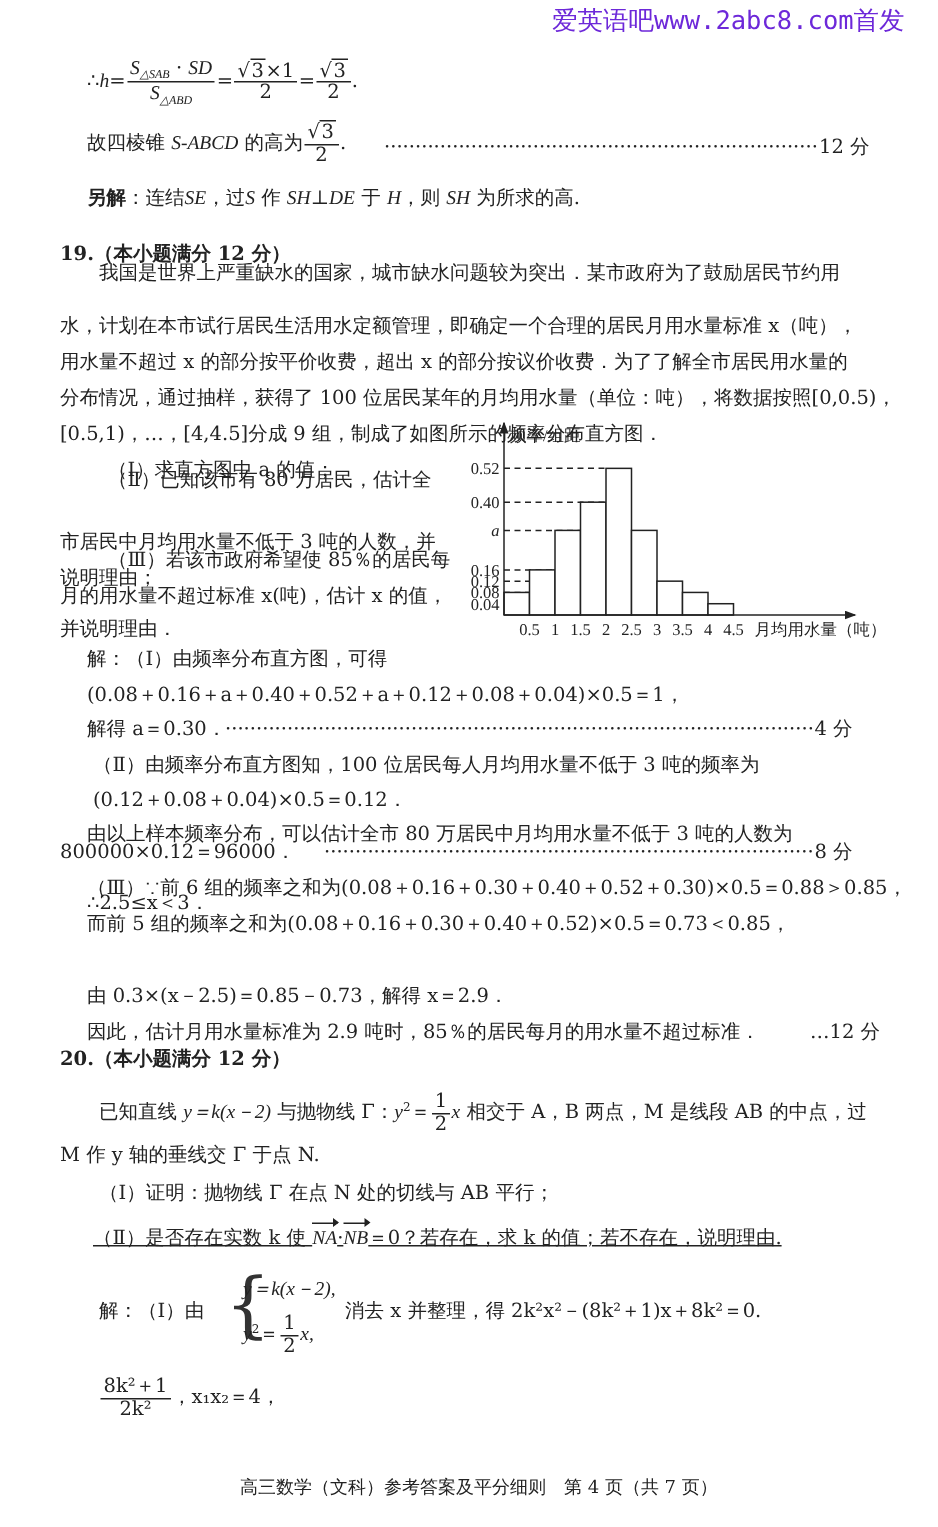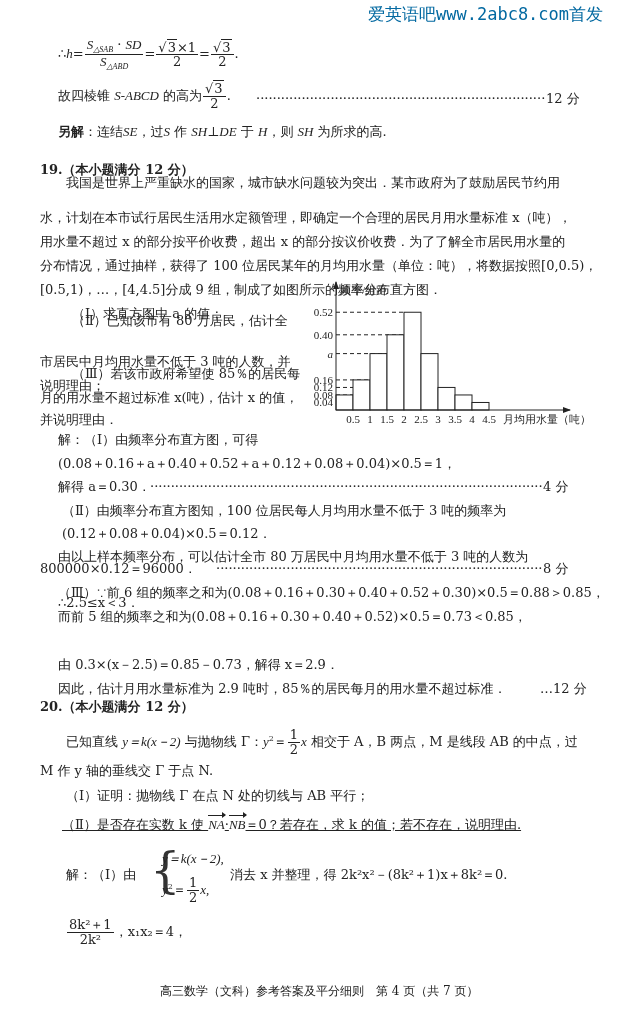--- a/index.html
+++ b/index.html
@@ -6,21 +6,21 @@
   body{width:625px;height:1018px;position:relative;overflow:hidden;
        font-family:"DejaVu Serif","Liberation Serif",serif;color:#222;font-size:13px;}
   .abs{position:absolute;white-space:nowrap;line-height:1;}
   .i{font-style:italic;font-family:"Liberation Serif",serif;}
   .b{font-weight:bold;}
   .frac{display:inline-block;vertical-align:middle;text-align:center;line-height:1.05;margin:0 1px;}
   .frac .num{display:block;border-bottom:1px solid #222;padding:0 2px;}
   .frac .den{display:block;padding:0 2px;}
   .sqrt{display:inline-block;}
   .sqrt .rad{border-top:1px solid #222;padding:0 1px;}
-  .wm{color:#0369a1;font-size:17px;font-family:"DejaVu Sans Mono","Liberation Mono",monospace;}
+  .wm{color:#6d28d9;font-size:17px;font-family:"DejaVu Sans Mono","Liberation Mono",monospace;}
   .dots{letter-spacing:0;}
   .sub{font-size:8px;vertical-align:-3px;}
   .sup{font-size:8px;vertical-align:5px;}
   .vec{position:relative;display:inline-block;}
   .vec::before{content:"";position:absolute;left:0;right:0;top:-3px;border-top:1px solid #222;}
   .vec::after{content:"";position:absolute;right:-1px;top:-6px;border-left:4px solid #222;border-top:3px solid transparent;border-bottom:3px solid transparent;}
   svg text{font-family:"Liberation Serif",serif;font-size:11px;fill:#222;}
 </style>
 </head>
 <body>

